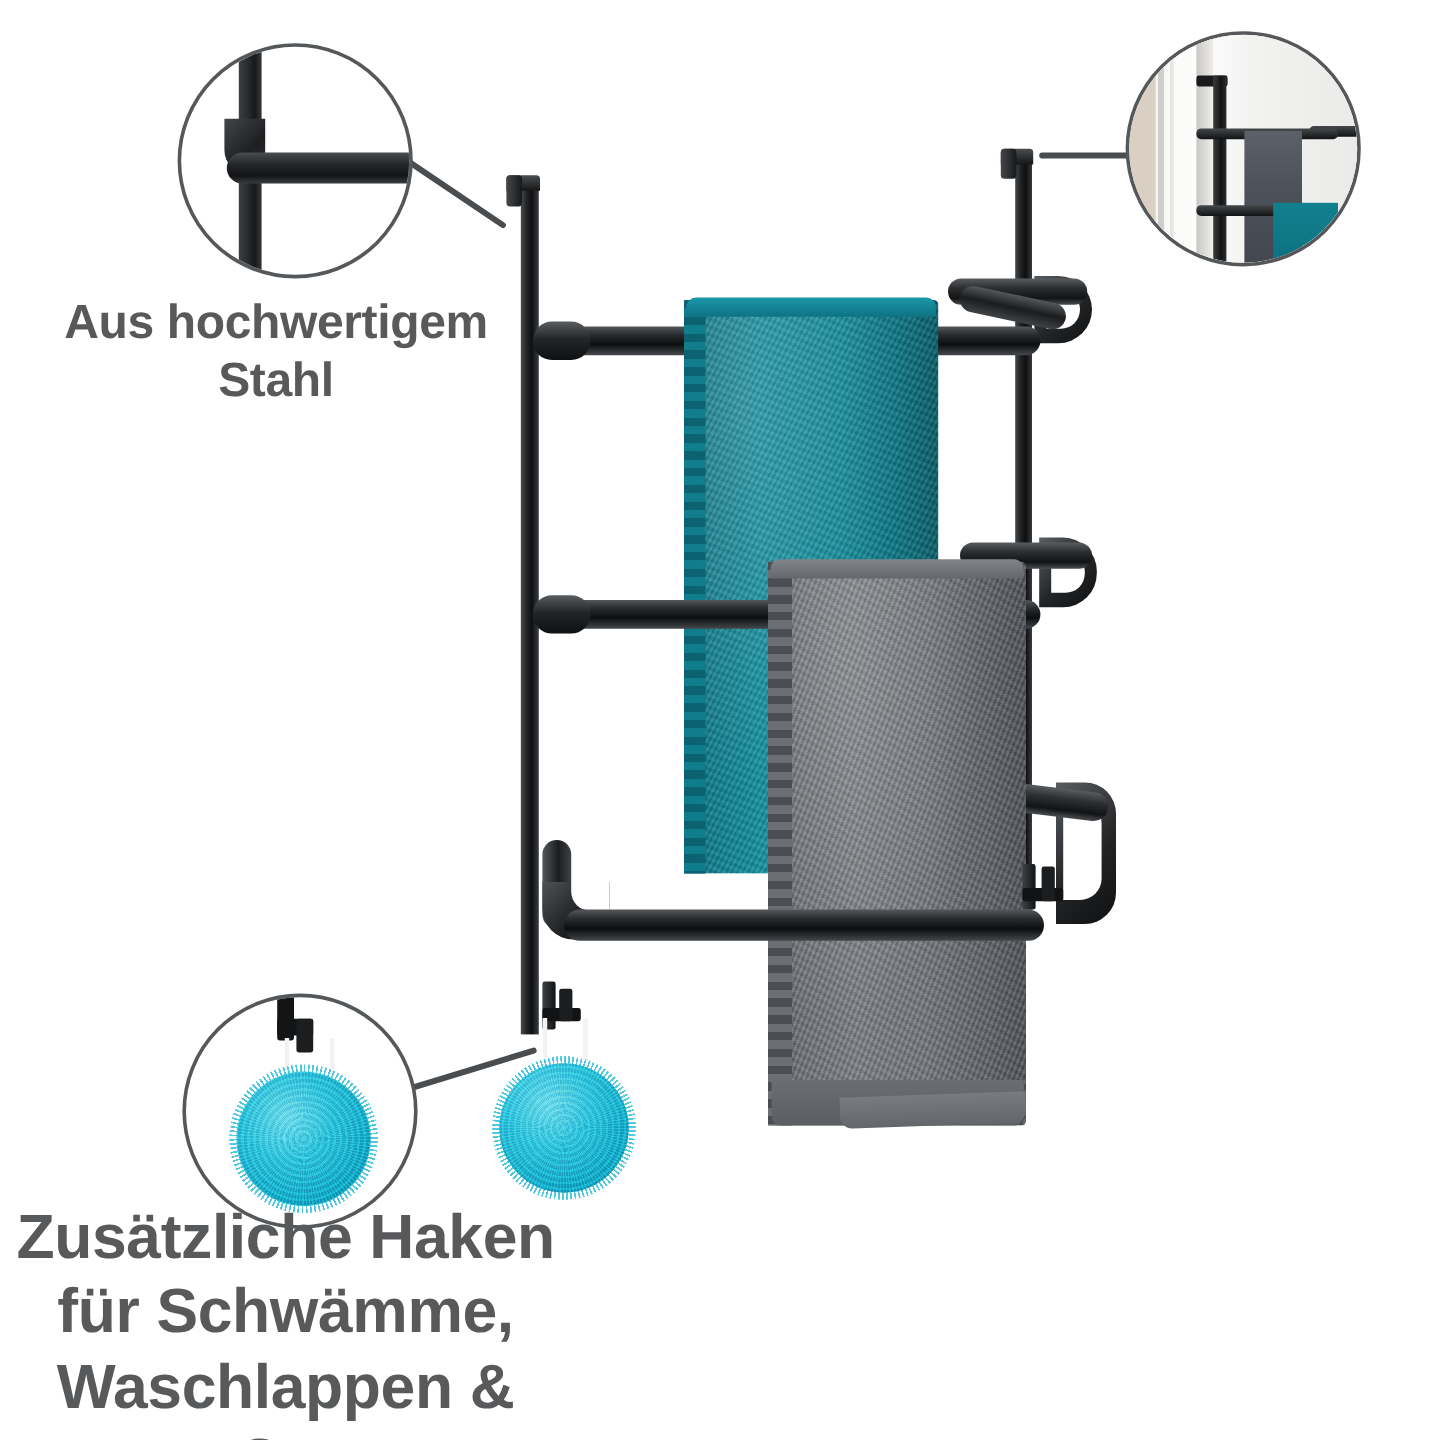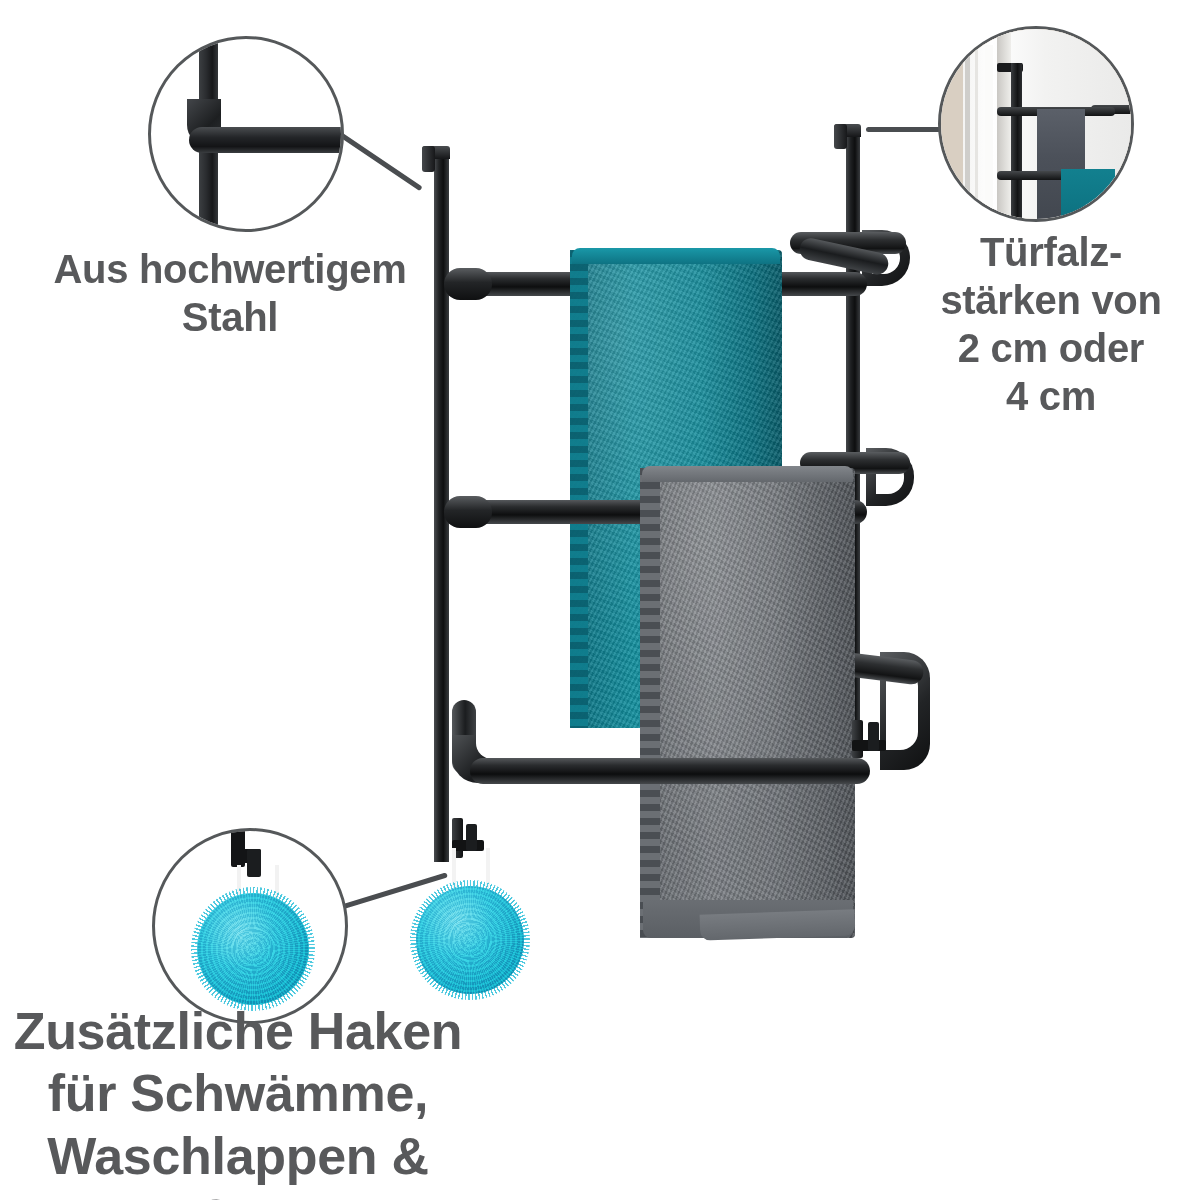--- a/index.html
+++ b/index.html
@@ -409,22 +409,18 @@
     <div class="s-hook2"></div>
     <div class="s-hook3"></div>
     <div class="s-loop"></div>
     <div class="s-ball-fuzz"></div>
     <div class="s-ball"></div>
   </div>
 
   <div class="callout-text" id="txt-steel">Aus hochwertigem
 Stahl</div>
 
-  <div class="callout-text" id="txt-door">Türfalz-
-stärken von
-2 cm oder
-4 cm</div>
 
   <div class="callout-text" id="txt-hooks">Zusätzliche Haken
 für Schwämme,
 Waschlappen &amp; Co.</div>
 
 </div>
 
 </body></html>

